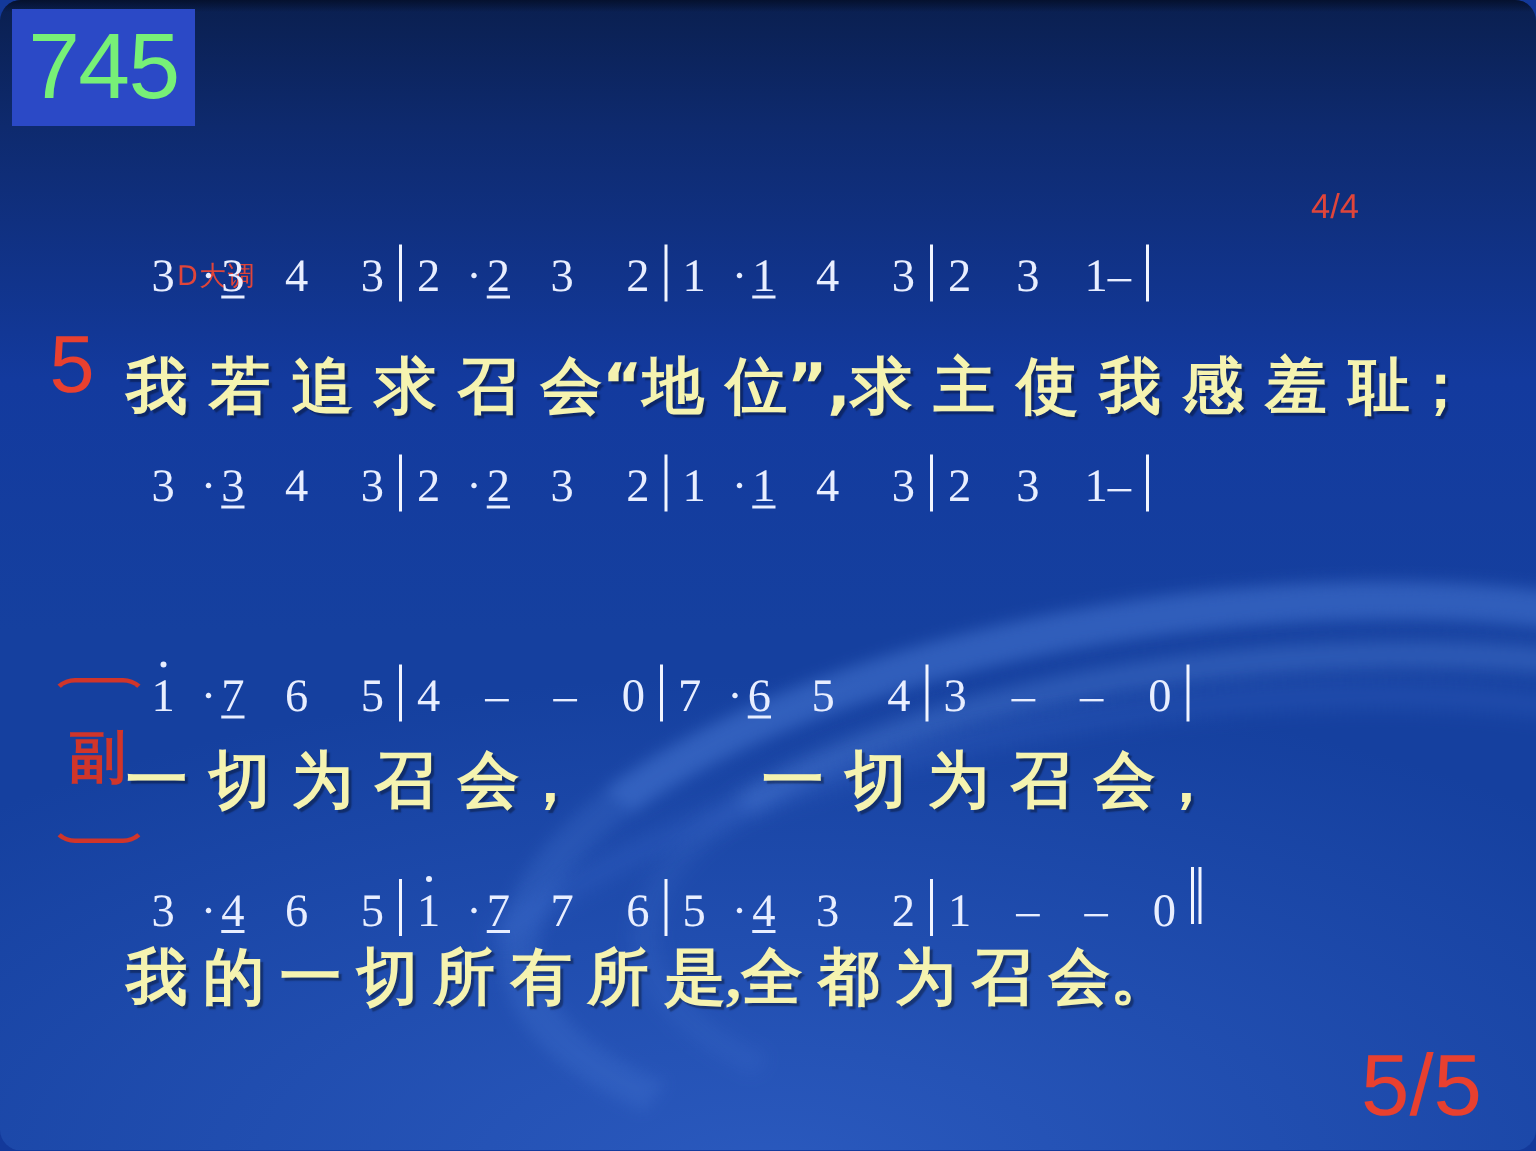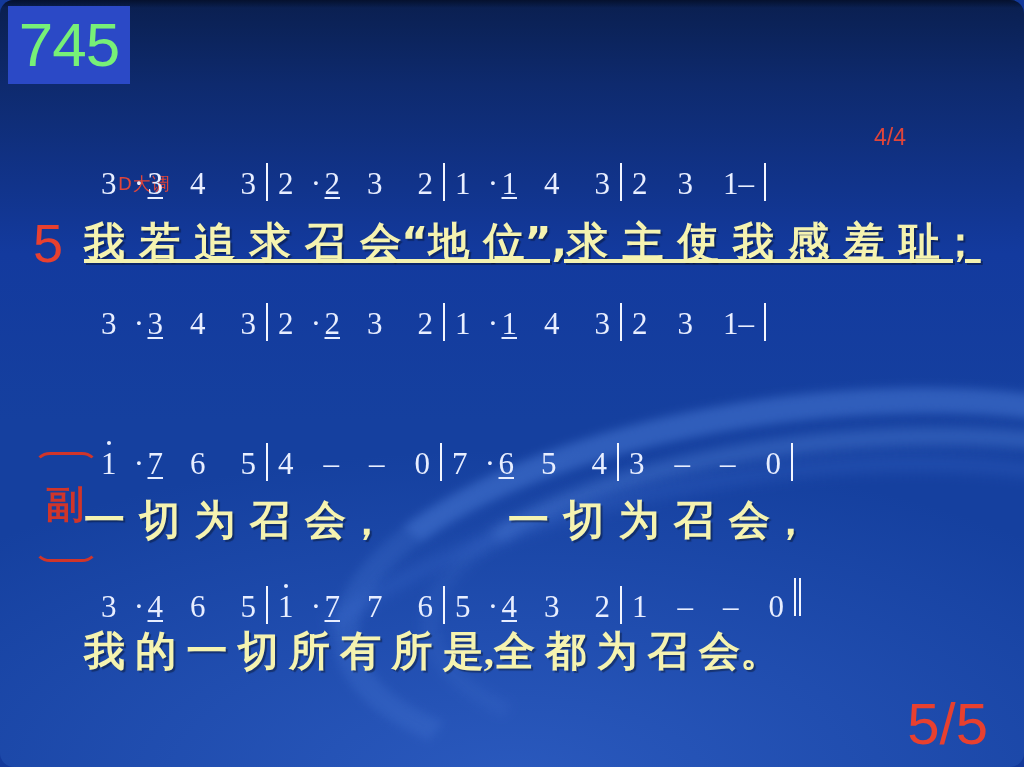--- a/index.html
+++ b/index.html
@@ -196,21 +196,21 @@
     <span class="bar"></span>
     <span class="note">2</span>
       <span class="gap" style="width:28px"></span>
     <span class="note">3</span>
       <span class="gap" style="width:28px"></span>
     <span class="note">1–</span>
     <span class="bar-end"></span>
   </div>
 
   <div id="verse-num">5</div>
-  <div class="lyrics" style="left:84px;top:219px;text-decoration:underline;">我 若 追 求 召 会“地 位”,求 主 使 我 感 羞 耻；</div>
+  <div class="lyrics" style="left:84px;top:234px;">我 若 追 求 召 会“地 位”,求 主 使 我 感 羞 耻；</div>
 
   <div class="notation" style="left:100px;top:303px;">
     <span class="note">3</span>
       <span class="gap" style="width:14px"></span>
     <span class="dot-pre">·</span>
       <span class="note uline">3</span>
       <span class="gap" style="width:25px"></span>
     <span class="note">4</span>
       <span class="gap" style="width:33px"></span>
     <span class="note">3</span>

